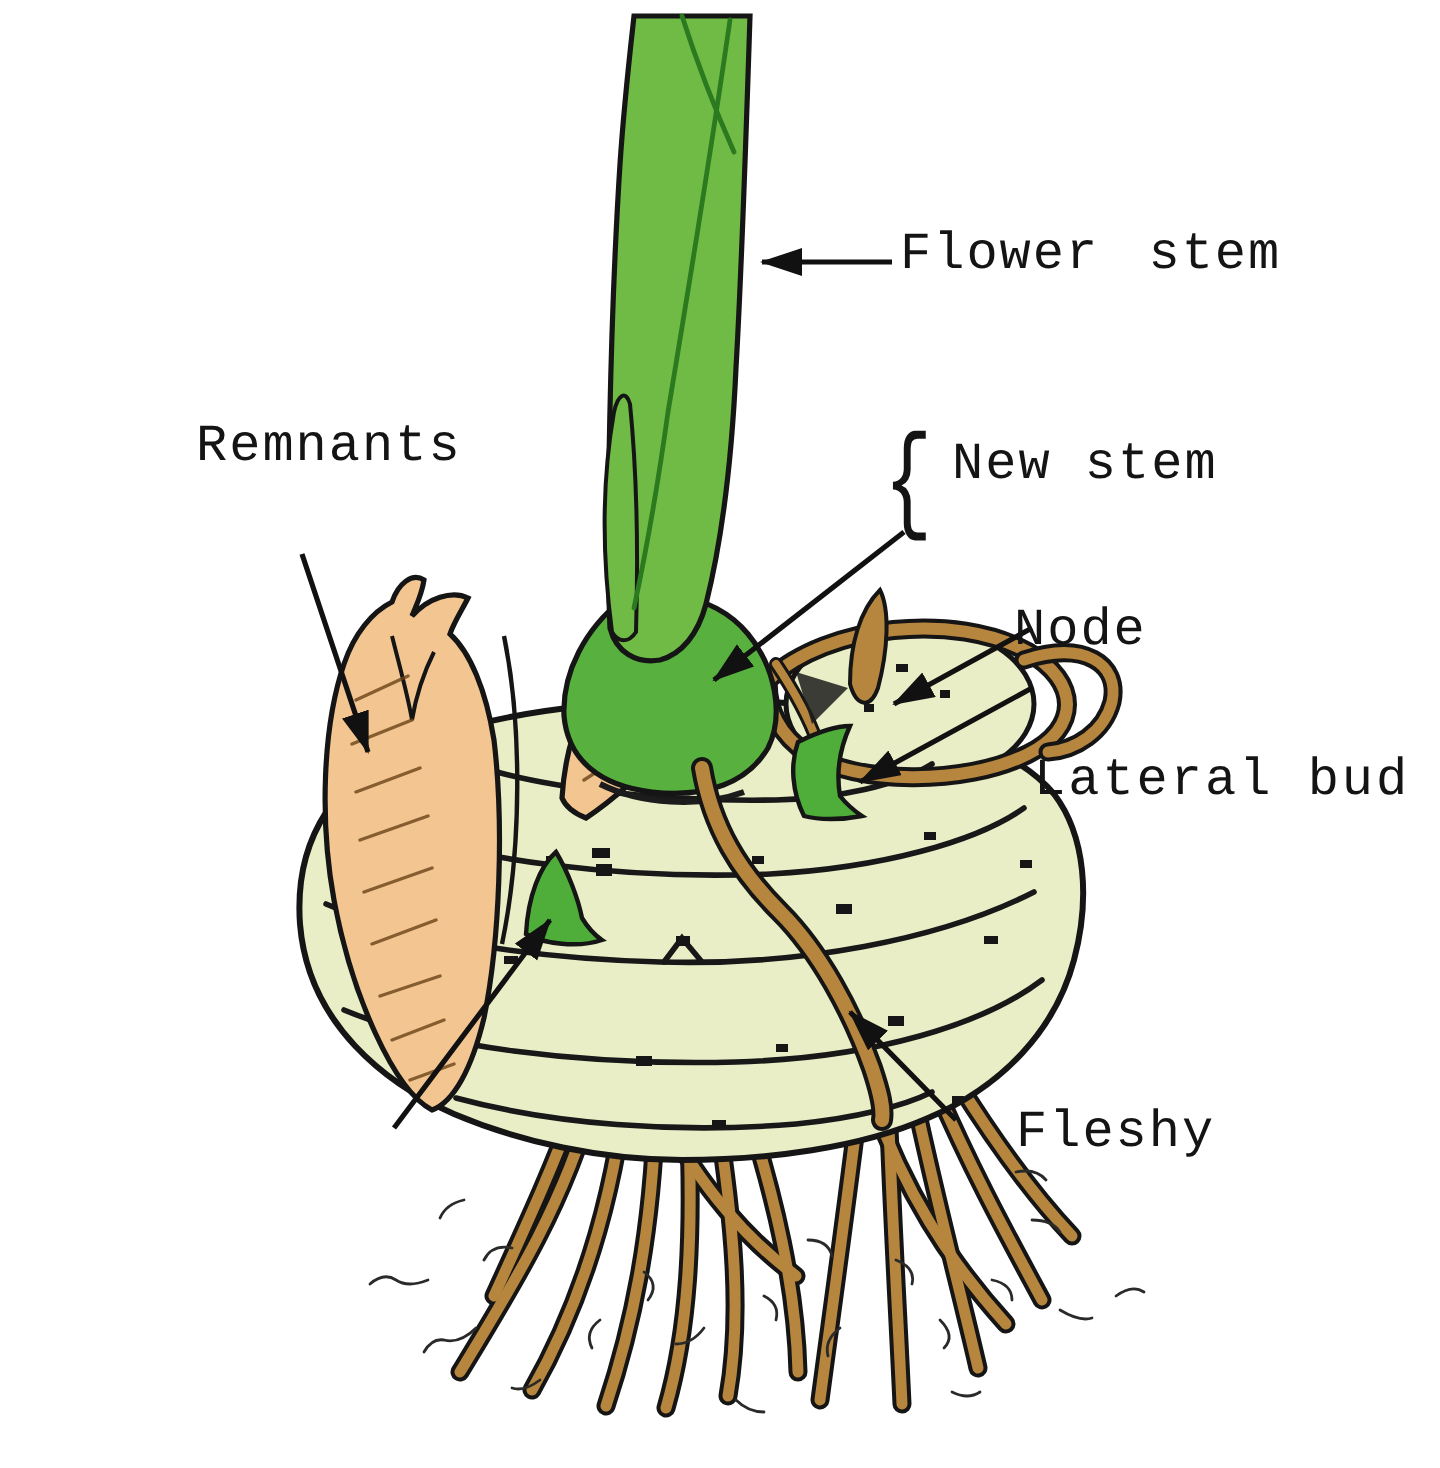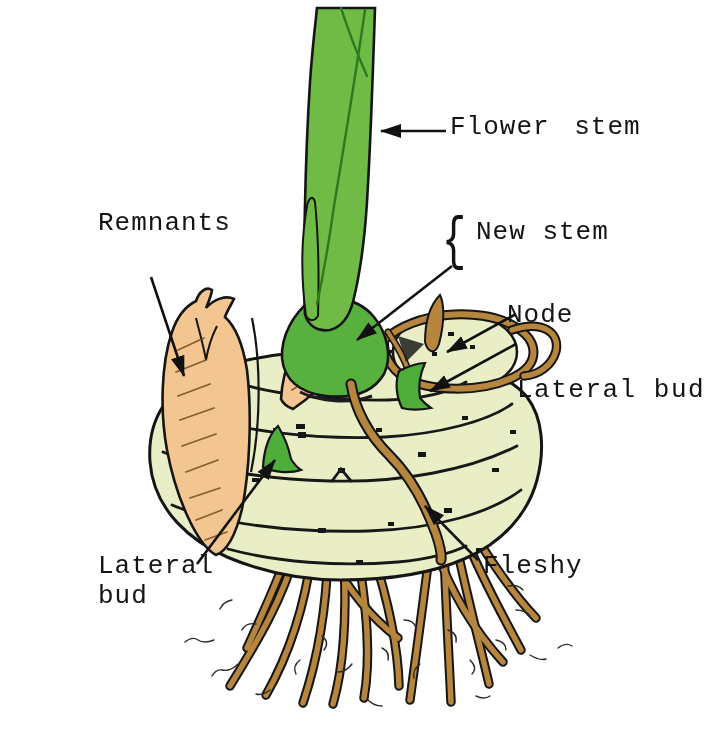--- a/index.html
+++ b/index.html
@@ -10,21 +10,21 @@
        letter-spacing:1px;white-space:nowrap;}
   .lbl .ln{display:block;}
   #lbl-flower-stem{left:450px;top:112px;word-spacing:8px;}
   #lbl-remnants{left:98px;top:188px;line-height:31px;margin-top:20px;}
   #lbl-new-corm{left:476px;top:218px;line-height:28px;}
   #lbl-brace{left:442px;top:214px;font-size:56px;line-height:54px;font-weight:300;
              transform:scale(.72,1.05);transform-origin:left top;}
   #lbl-node{left:507px;top:300px;}
   #lbl-lateral-bud-right{left:517px;top:330px;letter-spacing:1.5px;margin-top:45px;}
   #lbl-lateral-bud-left{left:98px;top:551px;}
-  #lbl-fleshy-roots{left:483px;top:551px;}
+  #lbl-fleshy-roots{left:508px;top:551px;}
   .ol{fill:none;stroke:#151515;stroke-linecap:round;}
   .tan{fill:none;stroke-linecap:round;}
   .w10{stroke-width:10;} .w6{stroke-width:6;}
   .w9{stroke-width:9.5;} .w55{stroke-width:5.5;}
   .w11{stroke-width:11;} .w7{stroke-width:7;}
   .w7b{stroke-width:7;} .w4{stroke-width:4;}
   .leader{stroke:#111;stroke-width:2.6;fill:none;}
   .ridge{fill:none;stroke:#181818;stroke-width:2.8;stroke-linecap:round;}
   .vein{fill:none;stroke:#2c7a1f;stroke-width:2.4;stroke-linecap:round;}
   .hatch{stroke:#6b4418;stroke-width:1.7;opacity:.8;stroke-linecap:round;}
@@ -222,22 +222,18 @@
   <div class="lbl" id="lbl-brace">{</div>
 
   <div class="lbl" id="lbl-new-corm">
     <span class="ln">New stem</span>
   </div>
 
   <div class="lbl" id="lbl-node">Node</div>
 
   <div class="lbl" id="lbl-lateral-bud-right">Lateral bud</div>
 
-  <div class="lbl" id="lbl-lateral-bud-left">
-    <span class="ln">Lateral</span>
-    <span class="ln">bud</span>
-  </div>
 
   <div class="lbl" id="lbl-fleshy-roots">
     <span class="ln">Fleshy</span>
   </div>
 
 </div>
 
 </body></html>

